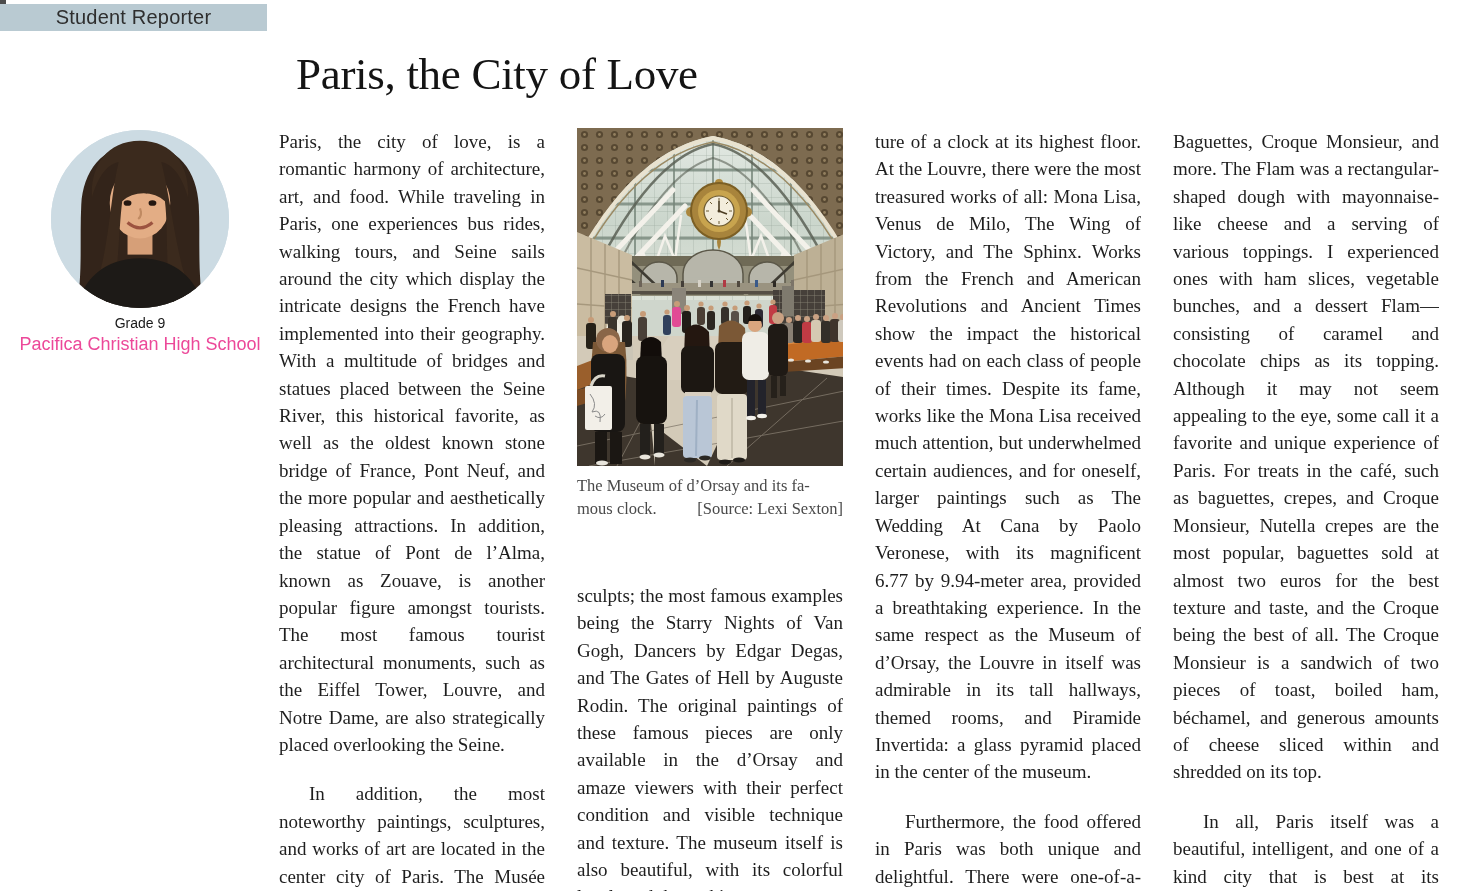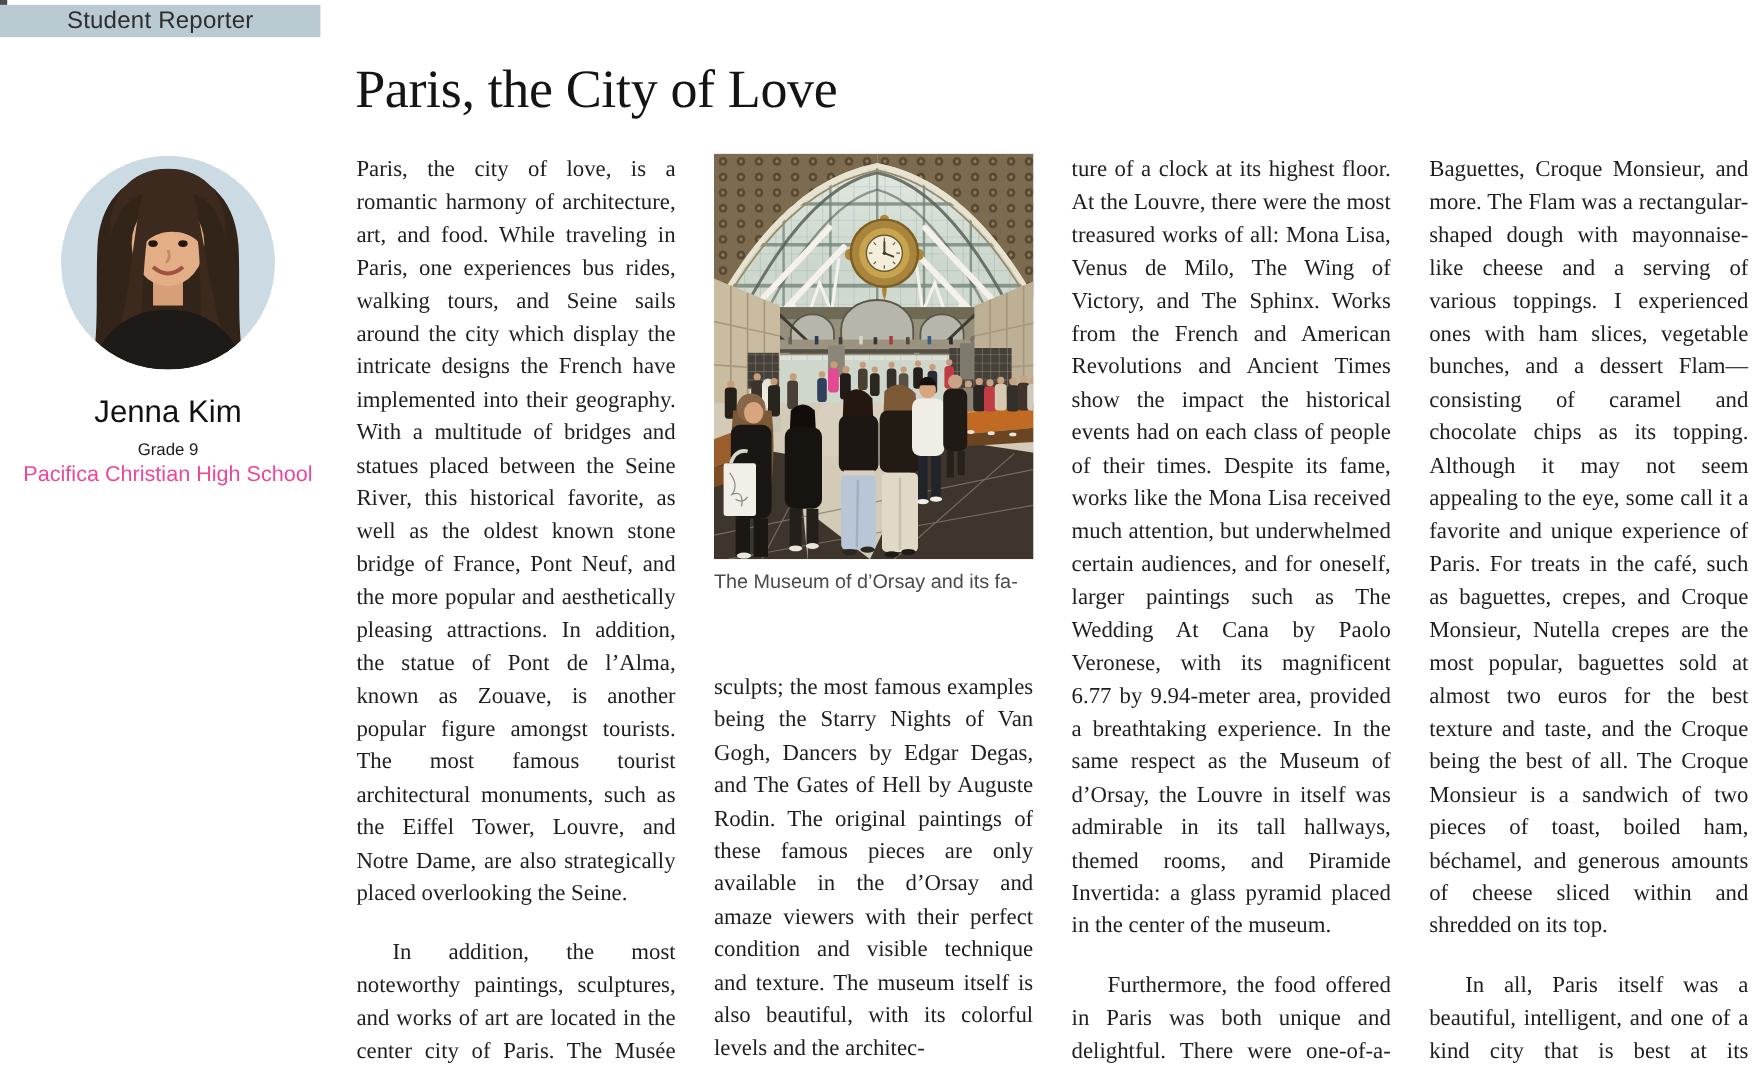--- a/index.html
+++ b/index.html
@@ -23,32 +23,32 @@
   }
   
   .author-card { position:absolute; left:10px; top:130px; width:260px; text-align:center;
     font-family:"Liberation Sans","DejaVu Sans",sans-serif; }
   .avatar { width:178px; height:178px; border-radius:50%; overflow:hidden; margin:0 auto; background:#ccdbe3; }
   .avatar svg { display:block; width:100%; height:100%; }
   .author-name { margin-top:20px; font-size:26px; color:#111; }
   .author-grade { margin-top:7px; font-size:14px; color:#1a1a1a; }
   .author-school { margin-top:3px; font-size:18px; color:#ec4899; }
   
-  .columns { position:absolute; left:297px; top:128px; width:1160px; height:763px; display:flex; gap:32px; }
+  .columns { position:absolute; left:279px; top:128px; width:1160px; height:763px; display:flex; gap:32px; }
   .col { width:272px; height:763px; overflow:hidden;
     font-size:19px; line-height:27.4px; color:#1e1e1e; text-align:justify;
     hyphens:auto; -webkit-hyphens:auto; }
   .col p { margin:0; }
   .col p + p { margin-top:22px; }
   .col p.indent { text-indent:30px; }
   
   .photo-frame { width:272px; height:338px; overflow:hidden; background:#cfd6cc; }
   .photo-frame svg { display:block; width:272px; height:338px; }
   .photo-caption {
-    margin-top:8px; font-family:Liberation Sans, sans-serif;
+    margin-top:8px; font-family:Liberation Serif, serif;
     font-size:16.5px; line-height:23px; color:#4a4a4a; text-align:left;
   }
   .photo-caption .cap-row2 { display:flex; justify-content:space-between; }
   .col .after-photo { margin-top:62px; }
 </style>
 </head>
 <body>
 
 <div class="page">
 
@@ -77,21 +77,20 @@
         <ellipse cx="57" cy="41" rx="2.2" ry="1.6" fill="#241710"></ellipse>
 
         <path d="M50,44 q1.5,4 -1,6" stroke="#c08a62" stroke-width="1.2" fill="none"></path>
         <path d="M43,52 q7,6 14,0" stroke="#9c5340" stroke-width="1.8" fill="none"></path>
 
         <path d="M50,6 C30,6 22,22 23,38 C26,28 30,20 38,18 C34,34 33,58 28,78 L20,100 L34,100 C38,80 38,56 40,40 C46,34 58,34 64,40 C66,56 64,80 68,100 L82,100 L74,78 C69,58 66,34 62,18 C70,20 74,28 77,38 C78,22 70,6 50,6 Z" fill="#3b2a1d"></path>
 
         <path d="M14,100 C18,84 30,72 50,72 C70,72 82,84 86,100 Z" fill="#1d1a17"></path>
       </svg>
     </div>
-    <div class="author-name">Jenna Kim</div>
     <div class="author-grade">Grade 9</div>
     <div class="author-school">Pacifica Christian High School</div>
   </div>
 
   <div class="columns">
 
     <div class="col">
       <p>Paris, the city of love, is a romantic harmony of architecture, art, and food. While traveling in Paris, one experiences bus rides, walking tours, and Seine sails around the city which display the intricate designs the French have implemented into their geography. With a multitude of bridges and statues placed between the Seine River, this historical favorite, as well as the oldest known stone bridge of France, Pont Neuf, and the more popular and aesthetically pleasing attractions. In addition, the statue of Pont de l’Alma, known as Zouave, is another popular figure amongst tourists. The most famous tourist architectural monuments, such as the Eiffel Tower, Louvre, and Notre Dame, are also strategically placed overlooking the Seine.</p>
       <p class="indent">In addition, the most noteworthy paintings, sculptures, and works of art are located in the center city of Paris. The Musée d’Orsay contains much Impressionism, Pastels, and</p>
     </div>
@@ -370,20 +369,24 @@
           <g>
             <circle cx="201" cy="190" r="6" fill="#caa183"></circle>
             <rect x="191" y="196" width="20" height="52" rx="6" fill="#1f1a15"></rect>
             <rect x="194" y="248" width="6" height="22" fill="#26211b"></rect>
             <rect x="203" y="248" width="6" height="20" fill="#26211b"></rect>
           </g>
         </svg>
       </div>
       <div class="photo-caption">
         <div>The Museum of d’Orsay and its fa-</div>
+        <div class="cap-row2">
+          <span>mous clock.</span>
+          <span>[Source: Lexi Sexton]</span>
+        </div>
       </div>
       <p class="after-photo">sculpts; the most famous examples being the Starry Nights of Van Gogh, Dancers by Edgar Degas, and The Gates of Hell by Auguste Rodin. The original paintings of these famous pieces are only available in the d’Orsay and amaze viewers with their perfect condition and visible technique and texture. The museum itself is also beautiful, with its colorful levels and the architec-</p>
     </div>
 
     <div class="col">
       <p>ture of a clock at its highest floor. At the Louvre, there were the most treasured works of all: Mona Lisa, Venus de Milo, The Wing of Victory, and The Sphinx. Works from the French and American Revolutions and Ancient Times show the impact the historical events had on each class of people of their times. Despite its fame, works like the Mona Lisa received much attention, but underwhelmed certain audiences, and for oneself, larger paintings such as The Wedding At Cana by Paolo Veronese, with its magnificent 6.77 by 9.94-meter area, provided a breathtaking experience. In the same respect as the Museum of d’Orsay, the Louvre in itself was admirable in its tall hallways, themed rooms, and Piramide Invertida: a glass pyramid placed in the center of the museum.</p>
       <p class="indent">Furthermore, the food offered in Paris was both unique and delightful. There were one-of-a-kind foods, such as Flam, Crepes, Gelato,</p>
     </div>
 
     <div class="col">

